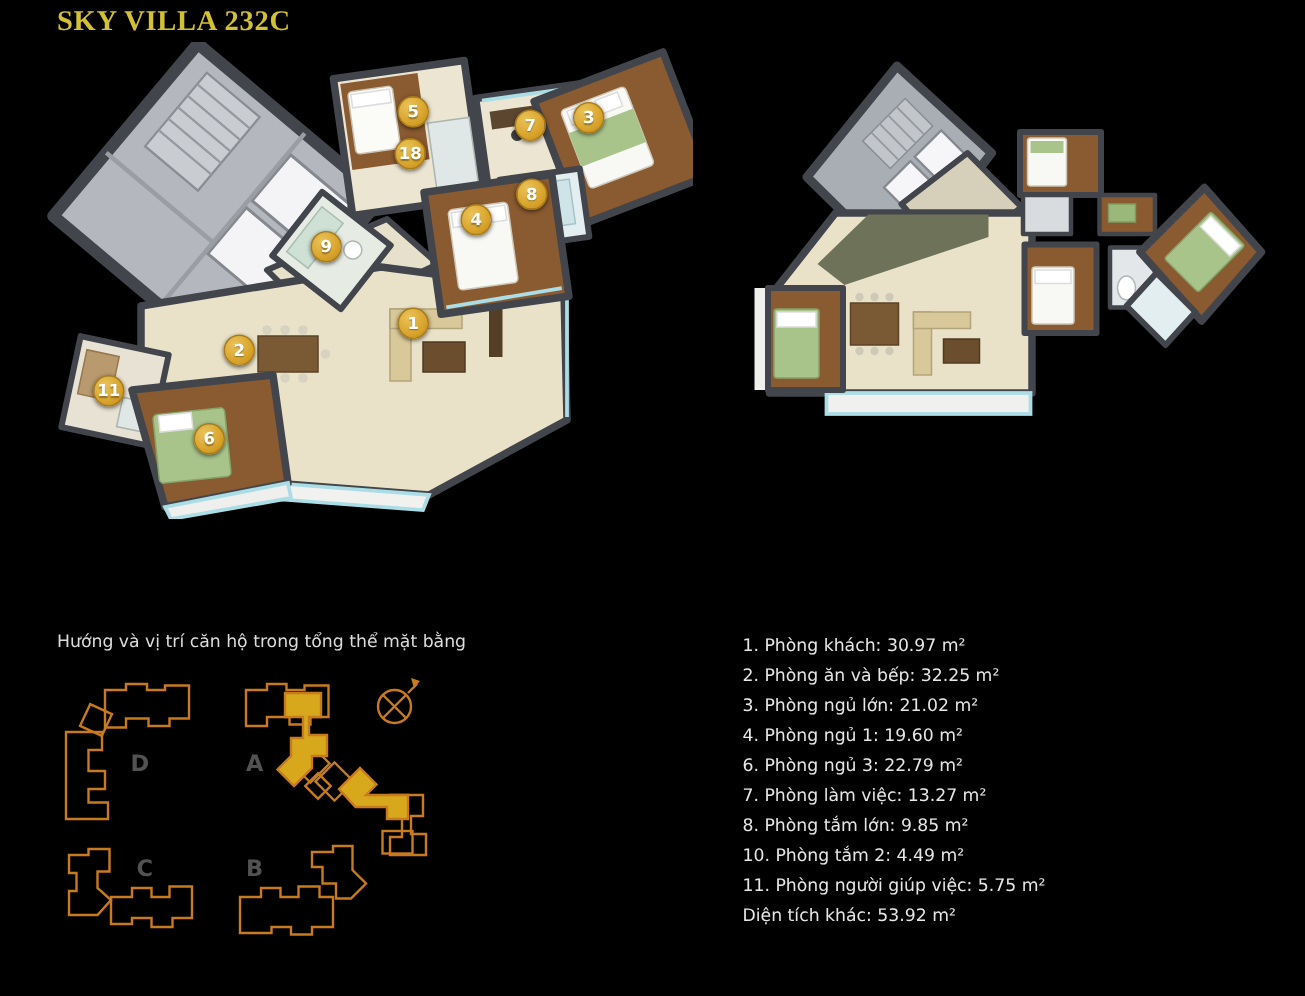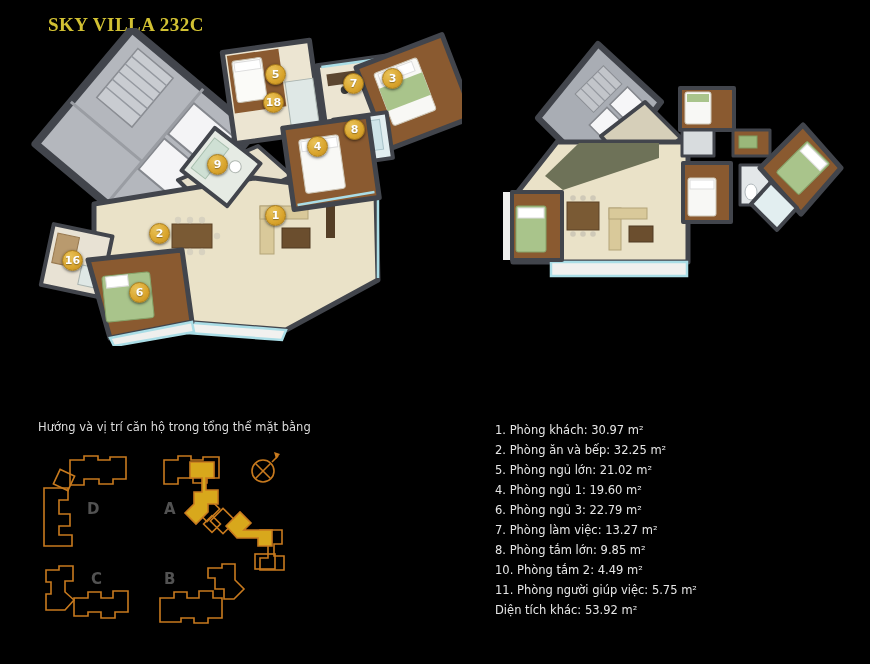--- a/index.html
+++ b/index.html
@@ -1,18 +1,18 @@
 <!DOCTYPE html>
 <html><head>
 <meta charset="utf-8">
 <style>
   html,body{margin:0;padding:0;background:#000;}
   .page{position:relative;width:870px;height:664px;background:#000;overflow:hidden;
         font-family:"DejaVu Sans","Liberation Sans",sans-serif;}
-  .page-title{position:absolute;left:38px;top:4px;margin:10px;
+  .page-title{position:absolute;left:38px;top:4px;margin:0;
         font-family:"Liberation Serif","DejaVu Serif",serif;font-weight:bold;
         font-size:19px;letter-spacing:.5px;color:#d2c133;}
   .plan{position:absolute;}
   .plan-left{left:30px;top:28px;width:432px;height:318px;}
   .plan-right{left:483px;top:40px;width:385px;height:250px;}
   .plan svg{display:block;}
   .markers{position:absolute;left:0;top:0;width:100%;height:100%;}
   .marker{position:absolute;width:21px;height:21px;border-radius:50%;
         background:radial-gradient(circle at 35% 30%, #e9c35a, #d9a42c 60%, #bd8a1e);
         border:1px solid #a87b1a;box-sizing:border-box;
@@ -136,21 +136,21 @@
         <span class="marker" style="left: 235px; top: 177px;">1</span>
         <span class="marker" style="left: 119px; top: 195px;">2</span>
         <span class="marker" style="left: 352px; top: 40px;">3</span>
         <span class="marker" style="left: 277px; top: 108px;">4</span>
         <span class="marker" style="left: 235px; top: 36px;">5</span>
         <span class="marker" style="left: 99px; top: 254px;">6</span>
         <span class="marker" style="left: 313px; top: 45px;">7</span>
         <span class="marker" style="left: 314px; top: 91px;">8</span>
         <span class="marker" style="left: 177px; top: 126px;">9</span>
         <span class="marker" style="left: 233px; top: 64px;">18</span>
-        <span class="marker" style="left: 32px; top: 222px;">16</span>
+        <span class="marker" style="left: 32px; top: 222px;">11</span>
       </div>
   </div>
 
   <div class="plan plan-right">
     <svg width="385" height="250" viewBox="0 0 385 250">
 
       <g>
         <polygon points="115,4 178,62 118,140 55,78" fill="#a9adb4" class="wall" stroke-width="6"></polygon>
         <g transform="rotate(45 136 78)">
           <rect x="120" y="50" width="30" height="25" fill="#f6f6f8" stroke="#85888e" stroke-width="1.5"></rect>
@@ -267,21 +267,21 @@
       <text x="57" y="66">D</text>
       <text x="134" y="66">A</text>
       <text x="61" y="136">C</text>
       <text x="134" y="136">B</text>
     </svg>
   </div>
 
   <div class="room-list">
       <div class="room-row">1. Phòng khách: 30.97 m²</div>
       <div class="room-row">2. Phòng ăn và bếp: 32.25 m²</div>
-      <div class="room-row">5. Phòng ngủ lớn: 21.02 m²</div>
+      <div class="room-row">3. Phòng ngủ lớn: 21.02 m²</div>
       <div class="room-row">4. Phòng ngủ 1: 19.60 m²</div>
       <div class="room-row">6. Phòng ngủ 3: 22.79 m²</div>
       <div class="room-row">7. Phòng làm việc: 13.27 m²</div>
       <div class="room-row">8. Phòng tắm lớn: 9.85 m²</div>
       <div class="room-row">10. Phòng tắm 2: 4.49 m²</div>
       <div class="room-row">11. Phòng người giúp việc: 5.75 m²</div>
       <div class="room-row">Diện tích khác: 53.92 m²</div>
     </div>
 
 </div>

